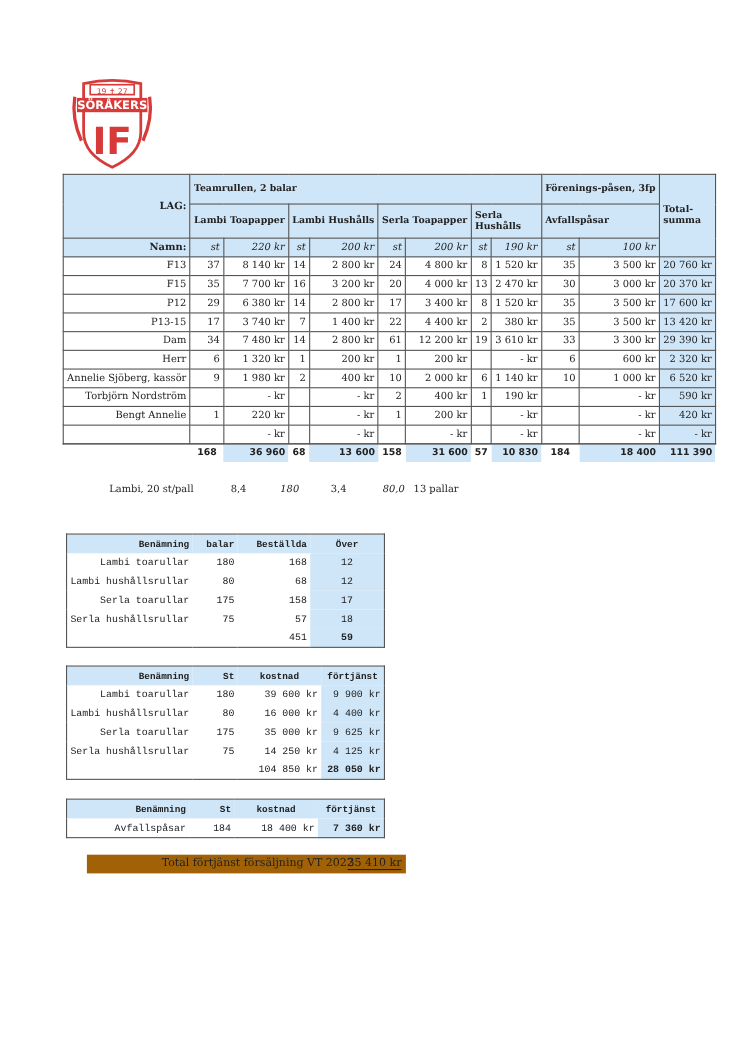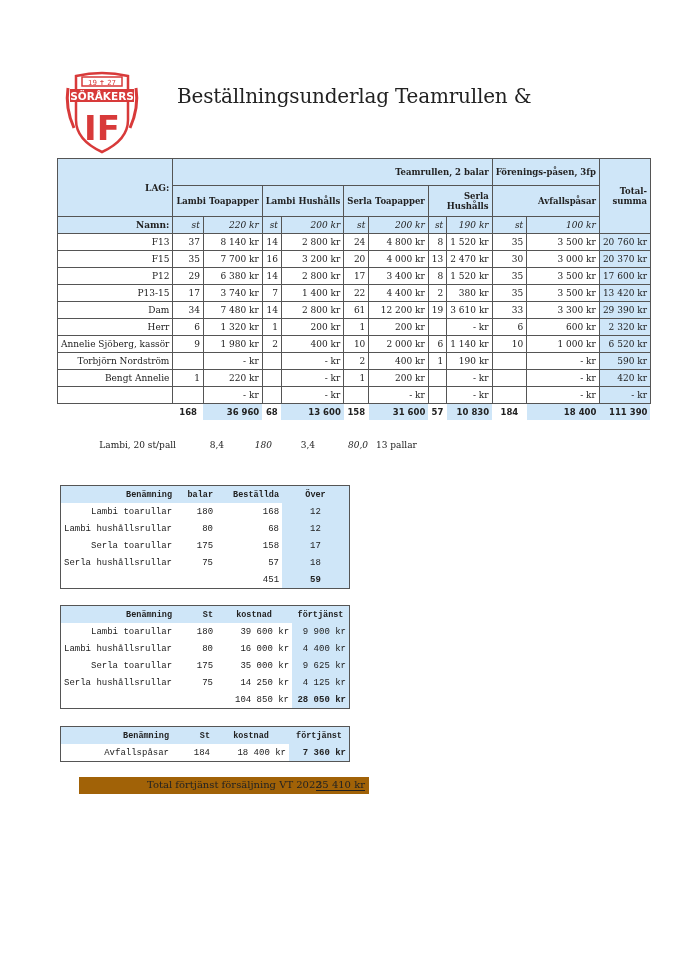--- a/index.html
+++ b/index.html
@@ -5,21 +5,21 @@
   html, body { margin:0; padding:0; background:#fff; }
   body { width:679px; height:960px; position:relative; overflow:hidden; font-family:"DejaVu Serif", serif; color:#222; }
   .abs { position:absolute; }
   #logo { left:62px; top:68px; width:80px; height:86px; }
   #title { left:177px; top:83px; font-size:20px; line-height:27px; color:#222; font-family:"DejaVu Serif", serif; letter-spacing:-0.2px; }
 
   table { border-collapse:collapse; font-family:"DejaVu Serif", serif; }
   .main { left:57px; top:158px; width:560px; font-size:9px; }
   .main td { border:1px solid #555; padding:0 3px; height:16px; white-space:nowrap; }
   .blue { background:#cfe6f8; }
-  .hdr { font-weight:bold; font-size:8.5px; text-align:right; }
+  .hdr { font-weight:bold; font-size:8.5px; text-align:left; }
   .r { text-align:right; }
   .c { text-align:center; }
   .l { text-align:right; }
   .it { font-style:italic; }
   .b { font-weight:bold; }
   .tot td { border:none; font-weight:bold; font-family:"DejaVu Sans", sans-serif; font-size:8.5px; height:16px; }
 
   .pallet { left:62px; top:436px; font-size:9px; }
   .pallet td { padding:0 4px; height:18px; }
 
@@ -40,21 +40,20 @@
   </g>
   <path d="M6 20 Q3 40 12 60 M74 20 Q77 40 68 60" stroke="#d83a3a" stroke-width="3" fill="none"></path>
   <rect x="20" y="9" width="40" height="9" fill="#fff" stroke="#d83a3a" stroke-width="1.5"></rect>
   <text x="40" y="17" text-anchor="middle" font-size="7" fill="#d83a3a" font-family="DejaVu Sans, sans-serif">19 ✝ 27</text>
   <rect x="8" y="21" width="64" height="13" fill="#d83a3a"></rect>
   <text x="40" y="31.5" text-anchor="middle" font-size="10.5" font-weight="bold" fill="#fff" font-family="DejaVu Sans, sans-serif">SÖRÅKERS</text>
   <text x="40" y="72" text-anchor="middle" font-size="34" font-weight="bold" fill="#d83a3a" font-family="DejaVu Sans, sans-serif">IF</text>
 </svg>
 
 <div id="title" class="abs">
-  <div>Beställningsunderlag Teamrullen &amp;</div>
 </div>
 
 <table class="abs main">
   <colgroup>
     <col style="width:117px">
       <col style="width:30px">
       <col style="width:58px">
       <col style="width:18px">
       <col style="width:60px">
       <col style="width:24px">

